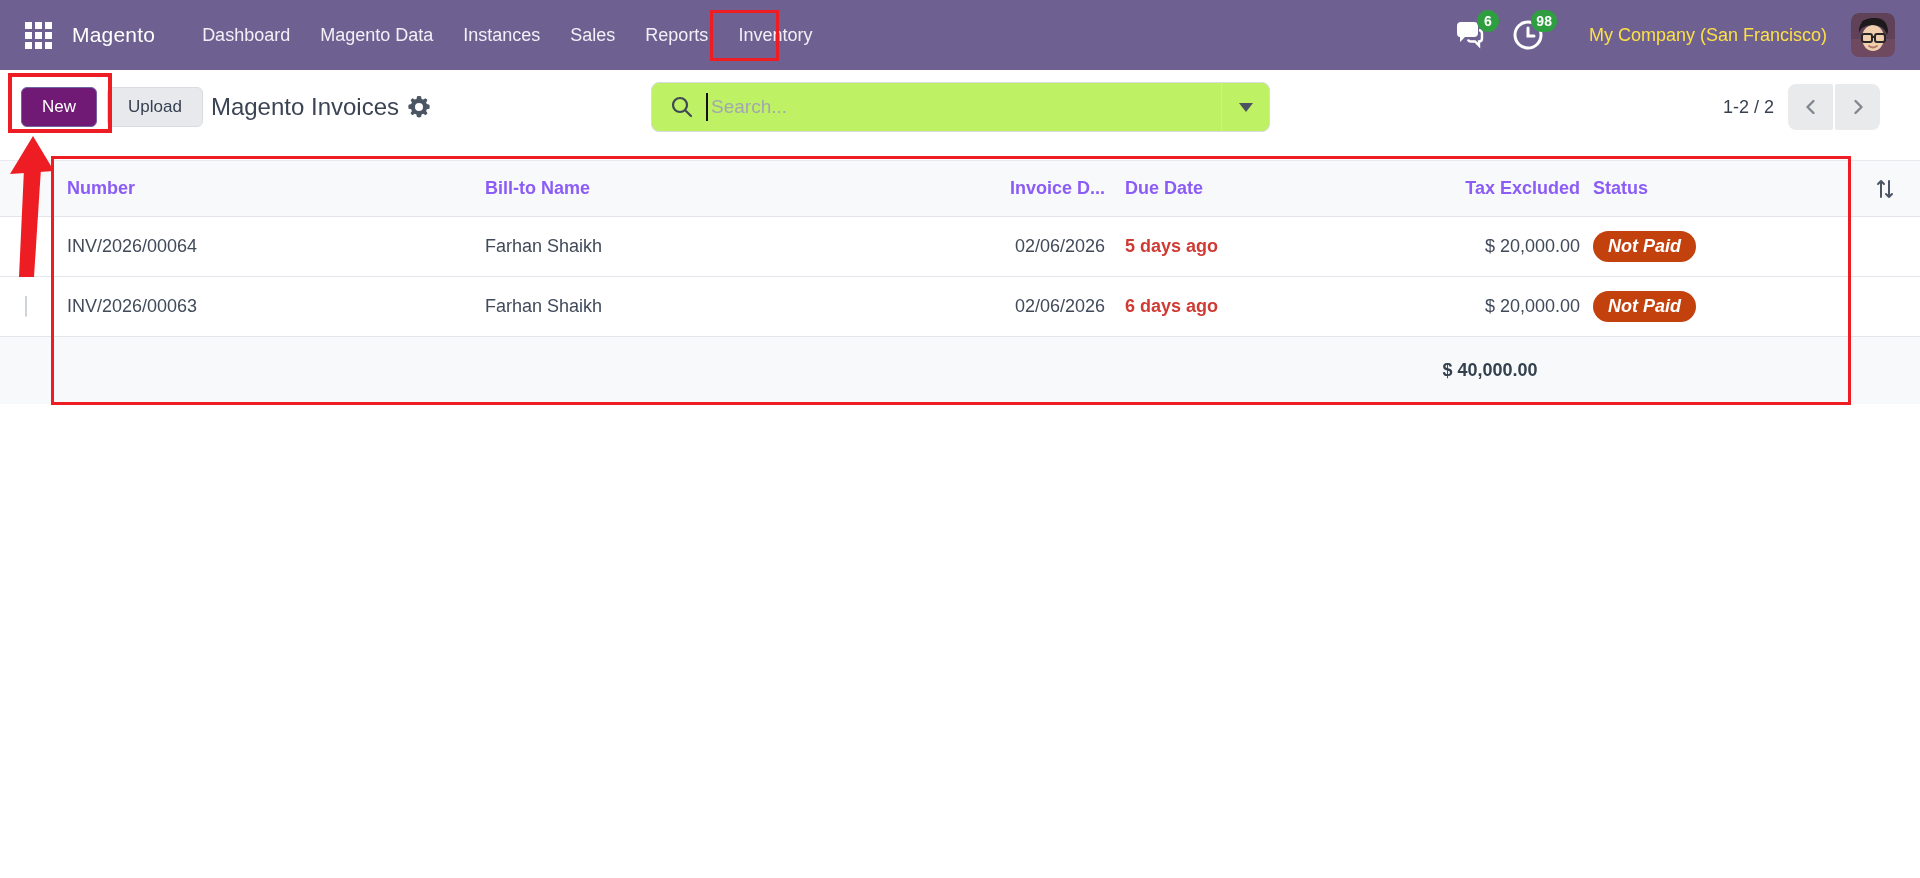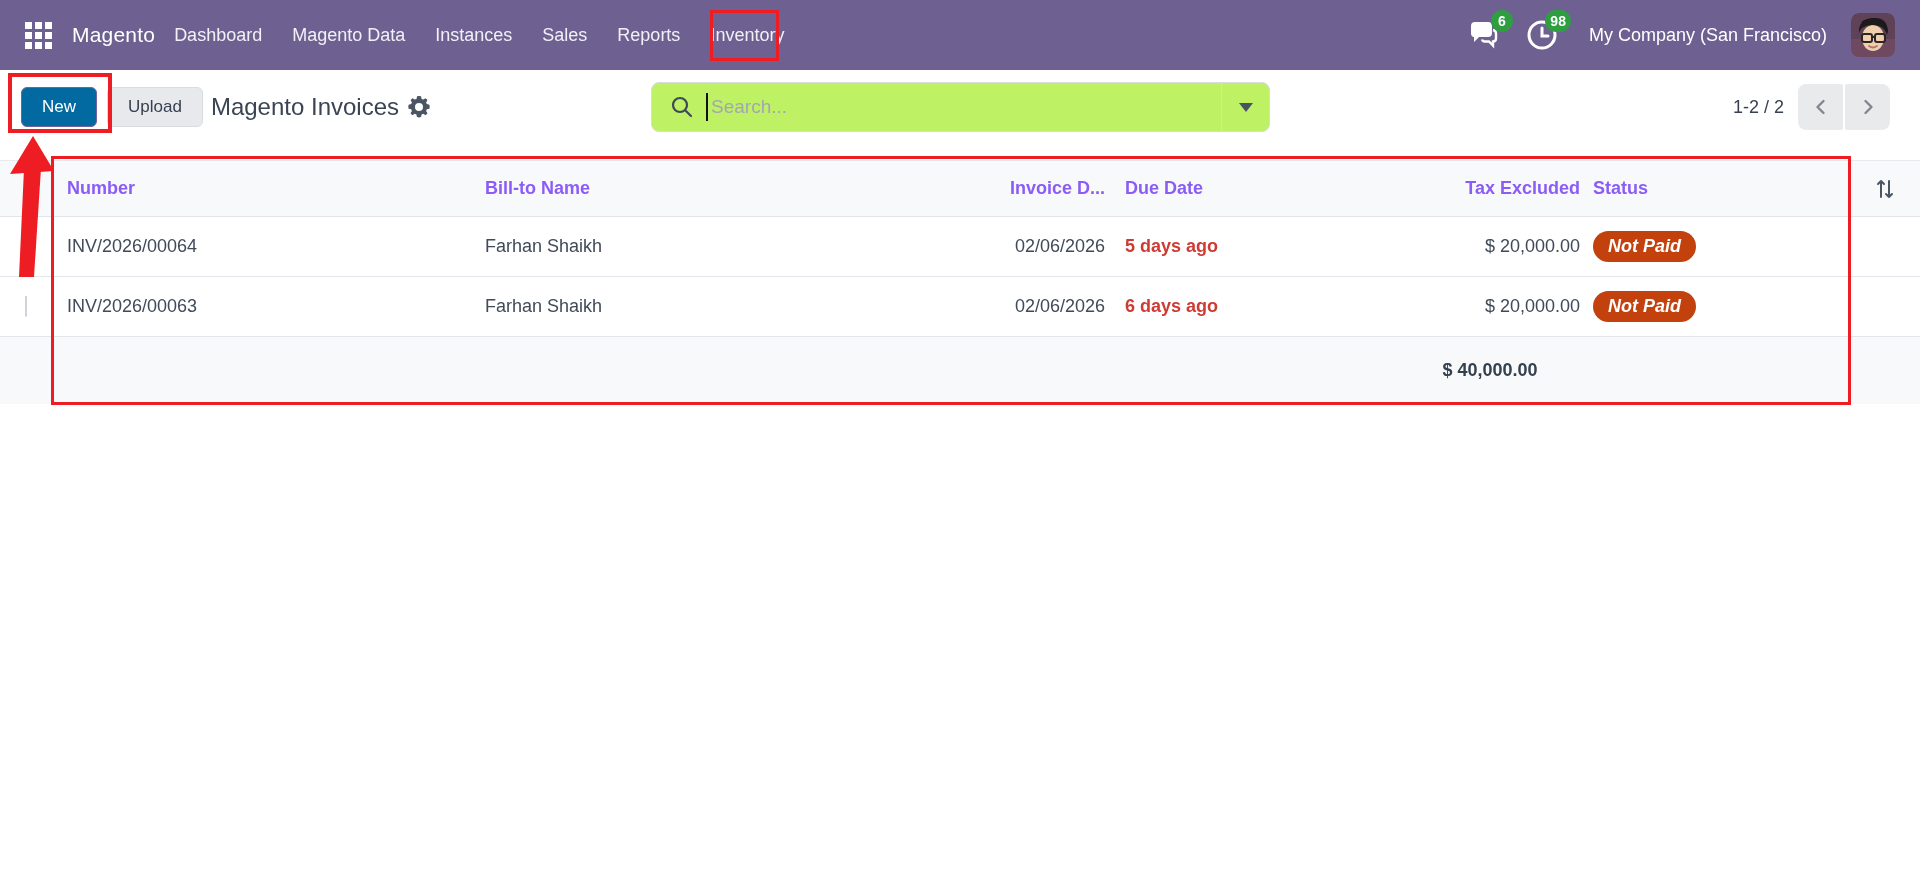--- a/index.html
+++ b/index.html
@@ -17,64 +17,64 @@
     position: absolute; top:0; left:0; width:1920px; height:70px;
     background:#6e6191;
     display:flex; align-items:center;
     padding-left:25px;
     color:#fff;
   }
   .apps-grid { width:27px; height:27px; display:grid;
     grid-template-columns:repeat(3,7px); grid-template-rows:repeat(3,7px);
     gap:3px; cursor:pointer; }
   .apps-grid span { background:#fff; display:block; }
-  .brand { font-size:21px; font-weight:500; margin:0 4px 0 20px; letter-spacing:.2px; cursor:pointer; }
+  .brand { font-size:21px; font-weight:500; margin:0 32px 0 20px; letter-spacing:.2px; cursor:pointer; }
   .menu { display:flex; align-items:center; height:76px; }
   .menu-item { padding:0 15px; font-size:18px; line-height:70px; color:#f2f0f6; cursor:pointer; white-space:nowrap; }
   .nav-right { margin-left:auto; display:flex; align-items:center; padding-right:25px; gap:24px; }
   .icon-badge-wrap { position:relative; width:34px; height:34px; cursor:pointer; }
   .badge {
     position:absolute; top:-8px; right:-12px;
     background:#2e9e41; color:#fff; font-size:14px; font-weight:bold;
     min-width:22px; height:22px; border-radius:11px;
     display:flex; align-items:center; justify-content:center; padding:0 5px;
   }
-  .company-name { font-size:18px; color:#ffffff; margin-left:6px; cursor:pointer; white-space:nowrap; }
+  .company-name { font-size:18px; color:#fde047; margin-left:20px; cursor:pointer; white-space:nowrap; }
   .avatar { width:44px; height:44px; border-radius:8px; overflow:hidden; cursor:pointer; flex:none; }
 
   
   .control-panel {
     position:absolute; top:70px; left:0; width:1920px; height:73px;
     background:#fff; display:flex; align-items:center; padding-left:21px;
   }
   .btn { font-size:17px; border-radius:6px; cursor:pointer; border:1px solid transparent;
          height:40px; display:inline-flex; align-items:center; padding:0 20px;
          font-family:"Liberation Sans",sans-serif; }
-  .btn-new { background:#0369a1; color:#fff; font-weight:500; border-color:#71639e; }
+  .btn-new { background:#701a75; color:#fff; font-weight:500; border-color:#71639e; }
   .btn-upload { background:#e7e9ed; color:#374151; border-color:#d8dbe0; margin-left:10px; }
   .page-title { font-size:24px; color:#3b4453; margin-left:8px; white-space:nowrap; cursor:pointer; }
   .title-gear { margin-left:9px; cursor:pointer; display:inline-flex; vertical-align:-3px; }
 
   .searchbar {
     position:absolute; left:651px; top:12px; width:619px; height:50px;
     border:1px solid #d9dbde; border-radius:8px; background:#bef264;
     display:flex; align-items:center;
   }
   .search-icon-wrap { padding:0 12px 0 18px; display:flex; }
   .text-caret { width:2px; height:28px; background:#111; margin-right:3px; }
   .search-input { flex:1; border:none; outline:none; font-size:19px; color:#374151;
     font-family:"Liberation Sans",sans-serif; background:transparent; }
   .search-input::placeholder { color:#a2a7af; }
   .search-toggle { width:48px; height:100%; border-left:1px solid #d9dbde;
     display:flex; align-items:center; justify-content:center; cursor:pointer;
     border-radius:0 8px 8px 0; }
   .caret-down { width:0; height:0; border-left:7px solid transparent;
     border-right:7px solid transparent; border-top:9px solid #4b5260; }
 
-  .pager { position:absolute; right:30px; top:12px; height:50px; display:flex; align-items:center; gap:14px; }
+  .pager { position:absolute; right:40px; top:12px; height:50px; display:flex; align-items:center; gap:14px; }
   .pager-label { font-size:18px; color:#374151; }
   .pager-btns { display:flex; gap:2px; }
   .pager-btn { width:45px; height:46px; background:#e9eaec; border:none; border-radius:8px;
     display:flex; align-items:center; justify-content:center; cursor:pointer; }
   .pager-btn:first-child { border-radius:8px 2px 2px 8px; }
   .pager-btn:last-child  { border-radius:2px 8px 8px 2px; }
 
   
   .listview { position:absolute; top:160px; left:0; width:1920px; }
   .lrow {

